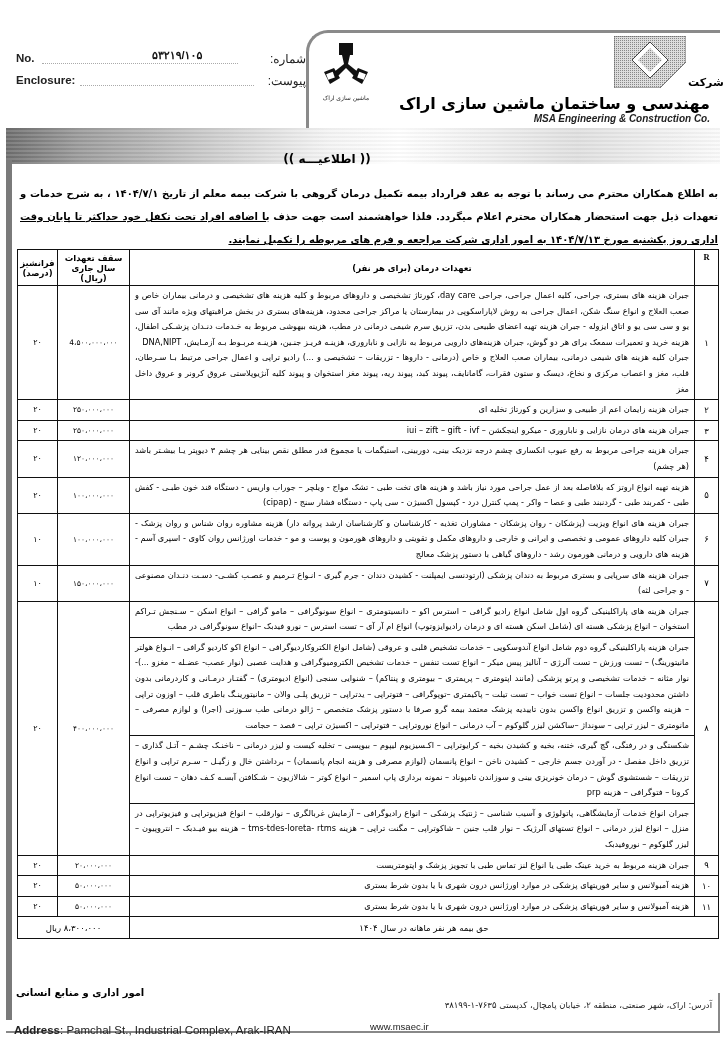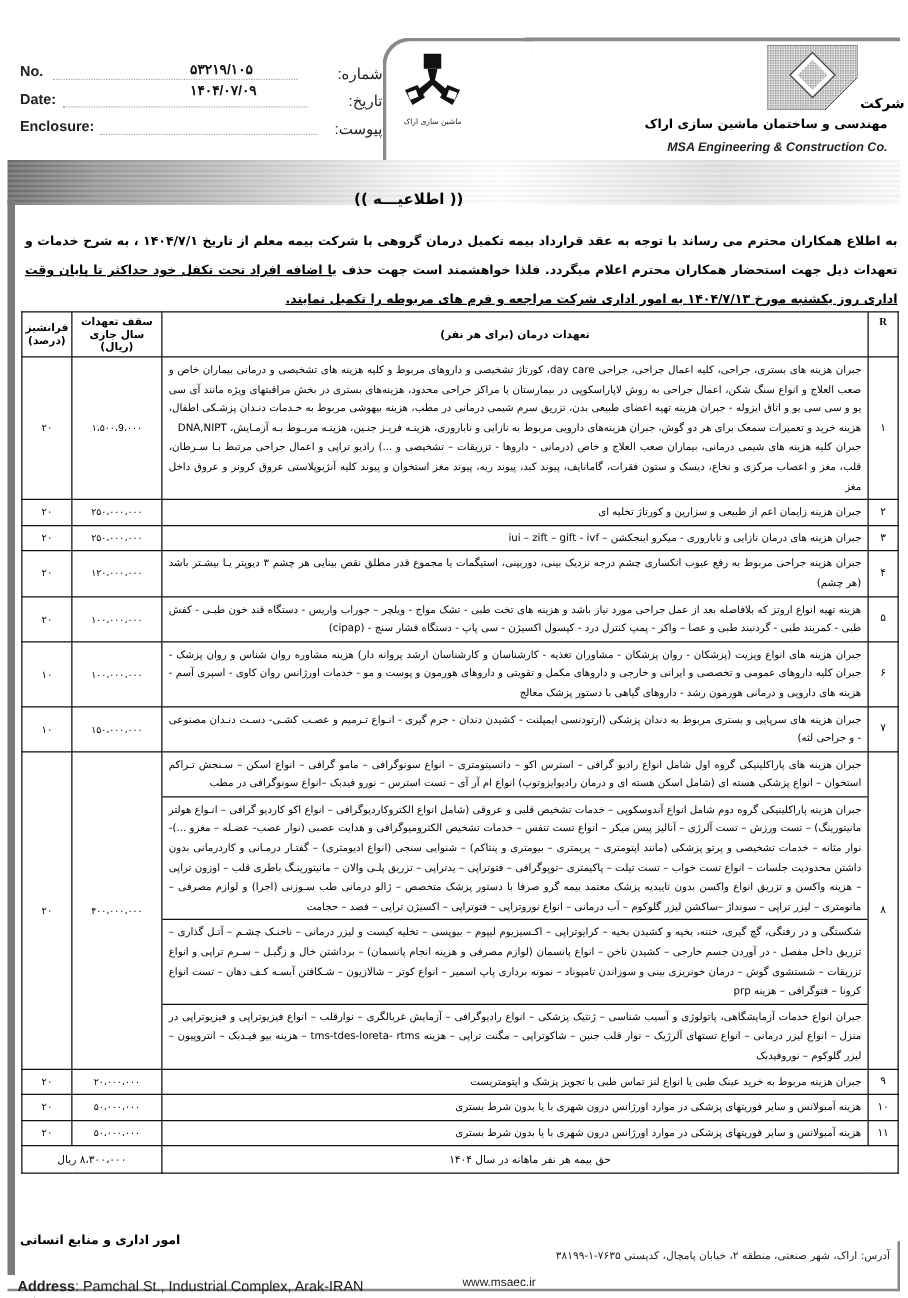--- a/index.html
+++ b/index.html
@@ -15,21 +15,21 @@
   .hdr-row .dots { position: absolute; top: 11px; border-bottom: 1px dotted #aaa; }
   .hdr-row .val { position: absolute; font-size: 11px; font-weight: bold; color: #111; direction: ltr; }
 
   .logo-frame { position: absolute; left: 306px; top: 30px; width: 120px; height: 100px;
     border-left: 3px solid #8a8a8a; border-top: 3px solid #8a8a8a; border-top-left-radius: 22px; }
   .logo-mark { position: absolute; left: 318px; top: 42px; width: 56px; height: 48px; }
   .logo-caption { position: absolute; left: 318px; top: 94px; width: 56px; text-align: center; font-size: 6px; direction: rtl; color: #222; }
 
   .company-logo { position: absolute; left: 614px; top: 36px; width: 72px; height: 52px; }
   .company-sherkat { position: absolute; left: 688px; top: 76px; font-size: 11px; font-weight: bold; direction: rtl; }
-  .company-fa { position: absolute; right: 16px; top: 94px; font-size: 10px; font-weight: bold; direction: rtl; }
+  .company-fa { position: absolute; right: 16px; top: 94px; font-size: 16px; font-weight: bold; direction: rtl; }
   .company-en { position: absolute; right: 16px; top: 113px; font-size: 10px; font-weight: bold; font-style: italic; color: #222; font-family: "Liberation Sans", sans-serif; }
 
   .band { position: absolute; left: 6px; top: 128px; width: 714px; height: 36px;
     background: linear-gradient(90deg, #6e6e6e 0%, #9a9a9a 10%, #cfcfcf 30%, #f4f4f4 45%, #ffffff 55%, #f2f2f2 65%, #e0e0e0 80%, #fafafa 100%); }
   .band::after { content: ""; position: absolute; left: 0; top: 0; right: 0; bottom: 0;
     background: repeating-linear-gradient(0deg, rgba(255,255,255,0.12) 0px, rgba(255,255,255,0.12) 2px, rgba(0,0,0,0.03) 2px, rgba(0,0,0,0.03) 4px); }
   .left-bar { position: absolute; left: 6px; top: 160px; width: 6px; height: 860px; background: #7a7a7a; }
 
   .notice-title { position: absolute; left: 0; top: 152px; width: 654px; text-align: center; font-size: 12px; font-weight: bold; direction: rtl; }
 
@@ -63,26 +63,20 @@
 <body>
 
 <div class="hdr-topline"></div>
 
 <div class="hdr-left">
   <div class="hdr-row">
     <span class="en">No.</span>
     <span class="dots" style="left:26px;width:196px;"></span>
     <span class="val" style="left:136px;top:-3px;">۵۳۲۱۹/۱۰۵</span>
     <span class="fa">شماره:</span>
-  </div>
-  <div class="hdr-row">
-    <span class="en">Date:</span>
-    <span class="dots" style="left:34px;width:196px;"></span>
-    <span class="val" style="left:136px;top:-8px;">۱۴۰۴/۰۷/۰۹</span>
-    <span class="fa">تاریخ:</span>
   </div>
   <div class="hdr-row">
     <span class="en">Enclosure:</span>
     <span class="dots" style="left:64px;width:174px;"></span>
     <span class="fa">پیوست:</span>
   </div>
 </div>
 
 <div class="logo-frame"></div>
 <svg class="logo-mark" viewBox="0 0 56 48">
@@ -128,21 +122,21 @@
       <th class="c-fr">فرانشیز (درصد)</th>
     </tr>
   </thead>
   <tbody id="tbody">
       <tr>
         <td class="c-r">۱</td>
         <td class="c-desc">
           <div>جبران هزینه های بستری، جراحی، کلیه اعمال جراحی، جراحی day care، کورتاژ تشخیصی و داروهای مربوط و کلیه هزینه های تشخیصی و درمانی بیماران خاص و صعب العلاج و انواع سنگ شکن، اعمال جراحی به روش لاپاراسکوپی در بیمارستان یا مراکز جراحی محدود، هزینه‌های بستری در بخش مراقبتهای ویژه مانند آی سی یو و سی سی یو و اتاق ایزوله - جبران هزینه تهیه اعضای طبیعی بدن، تزریق سرم شیمی درمانی در مطب، هزینه بیهوشی مربوط به خـدمات دنـدان پزشـکی اطفال، هزینه خرید و تعمیرات سمعک برای هر دو گوش، جبران هزینه‌های دارویی مربوط به نازایی و ناباروری، هزینـه فریـز جنـین، هزینـه مربـوط بـه آزمـایش، DNA,NIPT</div>
           <div>جبران کلیه هزینه های شیمی درمانی، بیماران صعب العلاج و خاص (درمانی - داروها - تزریقات – تشخیصی و ...) رادیو تراپی و اعمال جراحی مرتبط بـا سـرطان، قلب، مغز و اعصاب مرکزی و نخاع، دیسک و ستون فقرات، گامانایف، پیوند کبد، پیوند ریه، پیوند مغز استخوان و پیوند کلیه آنژیوپلاستی عروق کرونر و عروق داخل مغز</div>
         </td>
-        <td class="c-cap">۱،۵۰۰،9،۰۰۰</td>
+        <td class="c-cap">4،۵۰۰،۰۰۰،۰۰۰</td>
         <td class="c-fr">۲۰</td>
       </tr>
       <tr>
         <td class="c-r">۲</td>
         <td class="c-desc">
           <div>جبران هزینه زایمان اعم از طبیعی و سزارین و کورتاژ تخلیه ای</div>
         </td>
         <td class="c-cap">۲۵۰،۰۰۰،۰۰۰</td>
         <td class="c-fr">۲۰</td>
       </tr>

